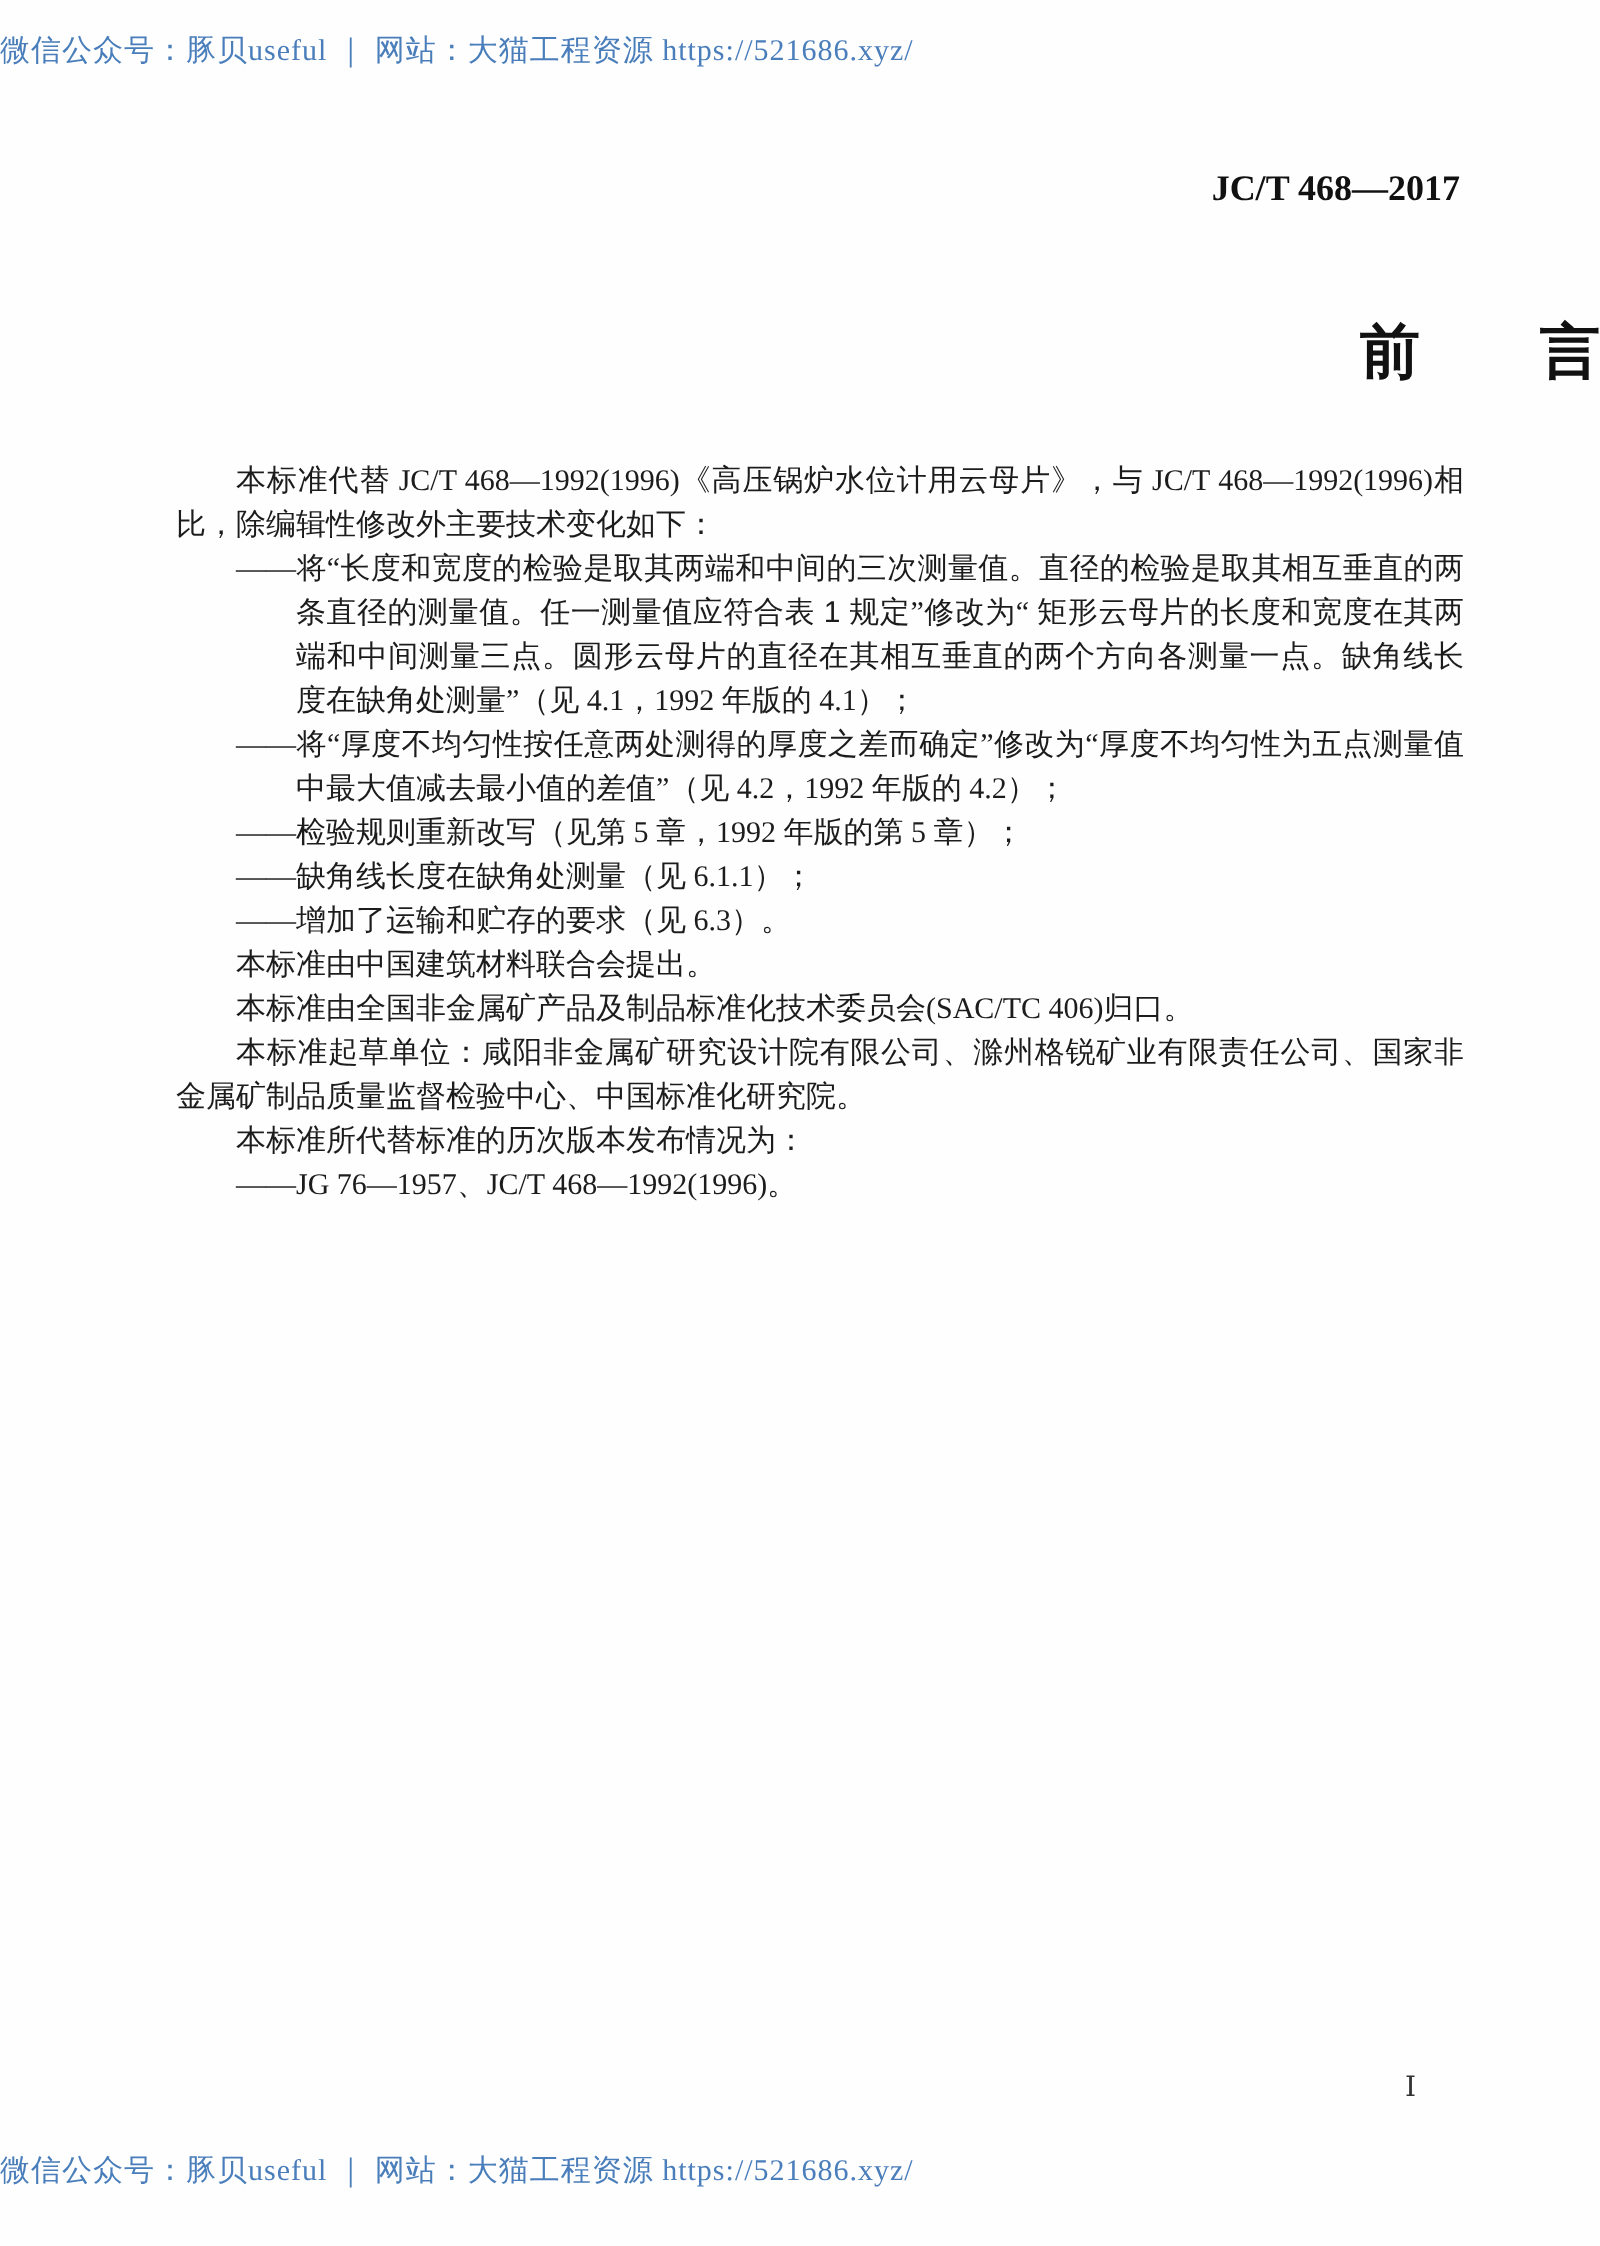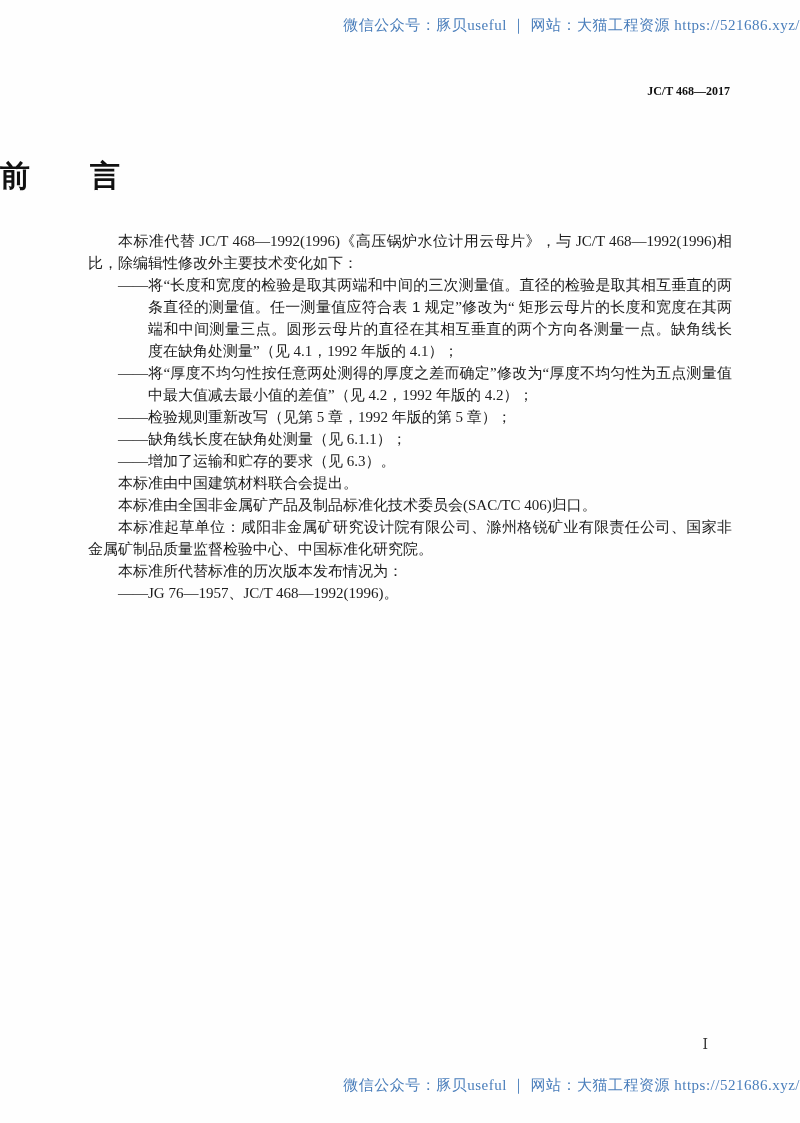--- a/index.html
+++ b/index.html
@@ -11,43 +11,43 @@
     margin: 0 auto;
     background: #fefefe;
     font-family: "Liberation Serif", "DejaVu Serif", serif;
     color: #1c1c1c;
     overflow: hidden;
   }
   .watermark {
     position: absolute;
     left: 0;
     width: 100%;
-    text-align: right;
+    text-align: left;
     font-size: 15px;
     letter-spacing: 0.5px;
     color: #4a7ebb;
     font-family: "Liberation Serif", "DejaVu Serif", serif;
   }
   .watermark.top { top: 16px; }
   .watermark.bottom { top: 1076px; }
   .doc-code {
     position: absolute;
     top: 84px;
     right: 70px;
-    font-size: 12px;
+    font-size: 18px;
     font-weight: bold;
     font-family: "Liberation Serif", "DejaVu Serif", serif;
     color: #111;
   }
   .page-title {
     position: absolute;
     top: 156px;
     left: 0;
     width: 100%;
-    text-align: left;
+    text-align: right;
     font-size: 30px;
     font-weight: bold;
     color: #111;
   }
   .document-body {
     position: absolute;
     top: 230px;
     left: 88px;
     width: 644px;
     font-size: 15px;

